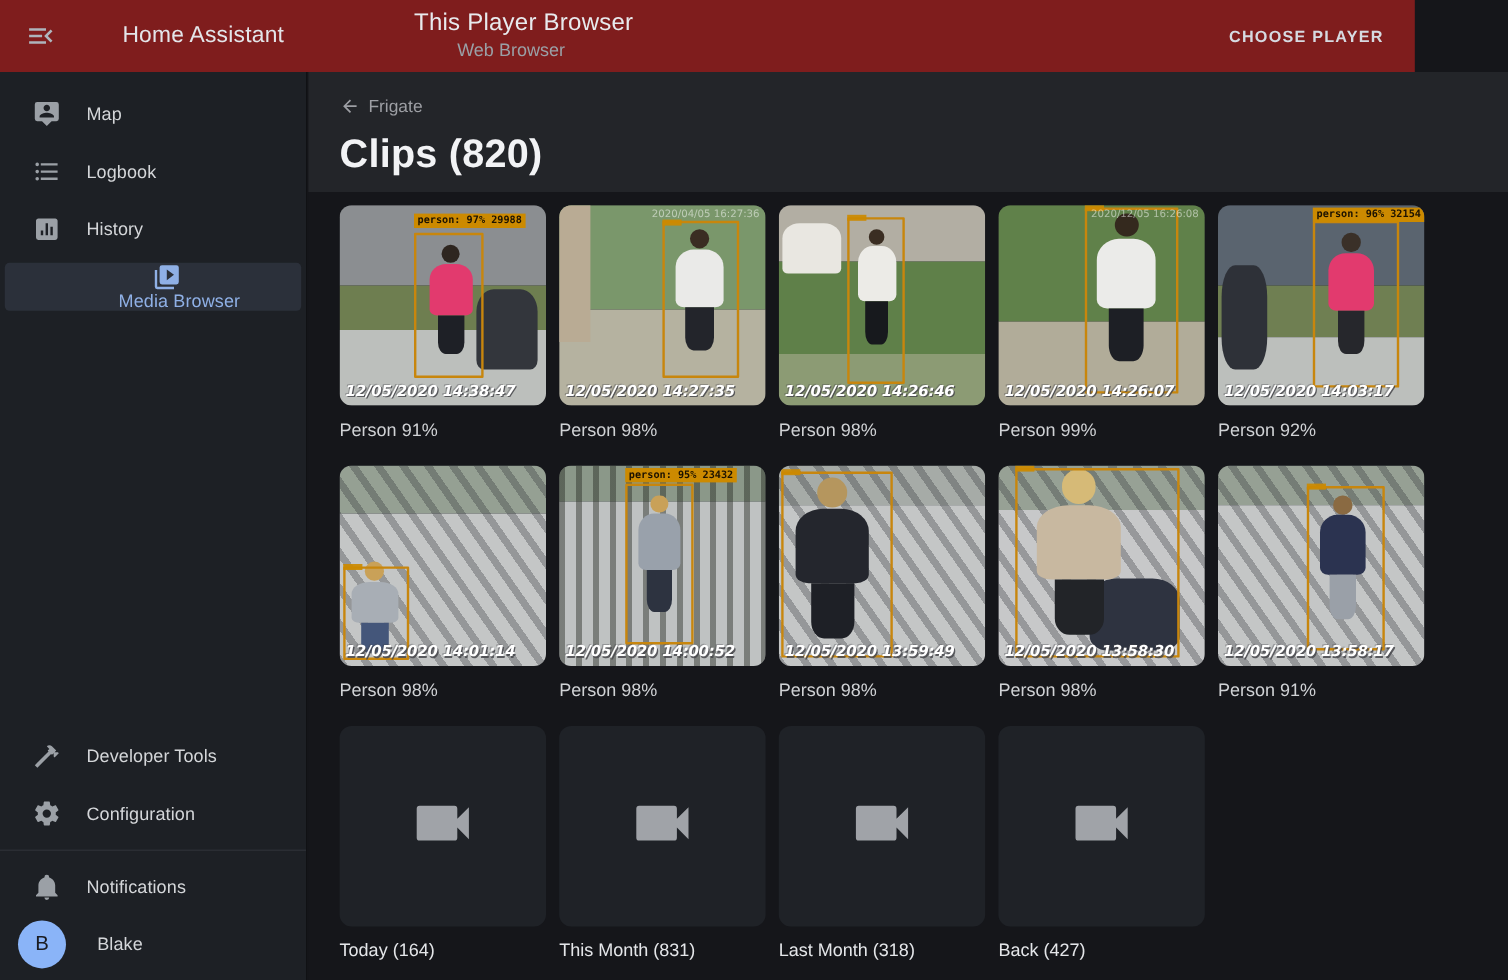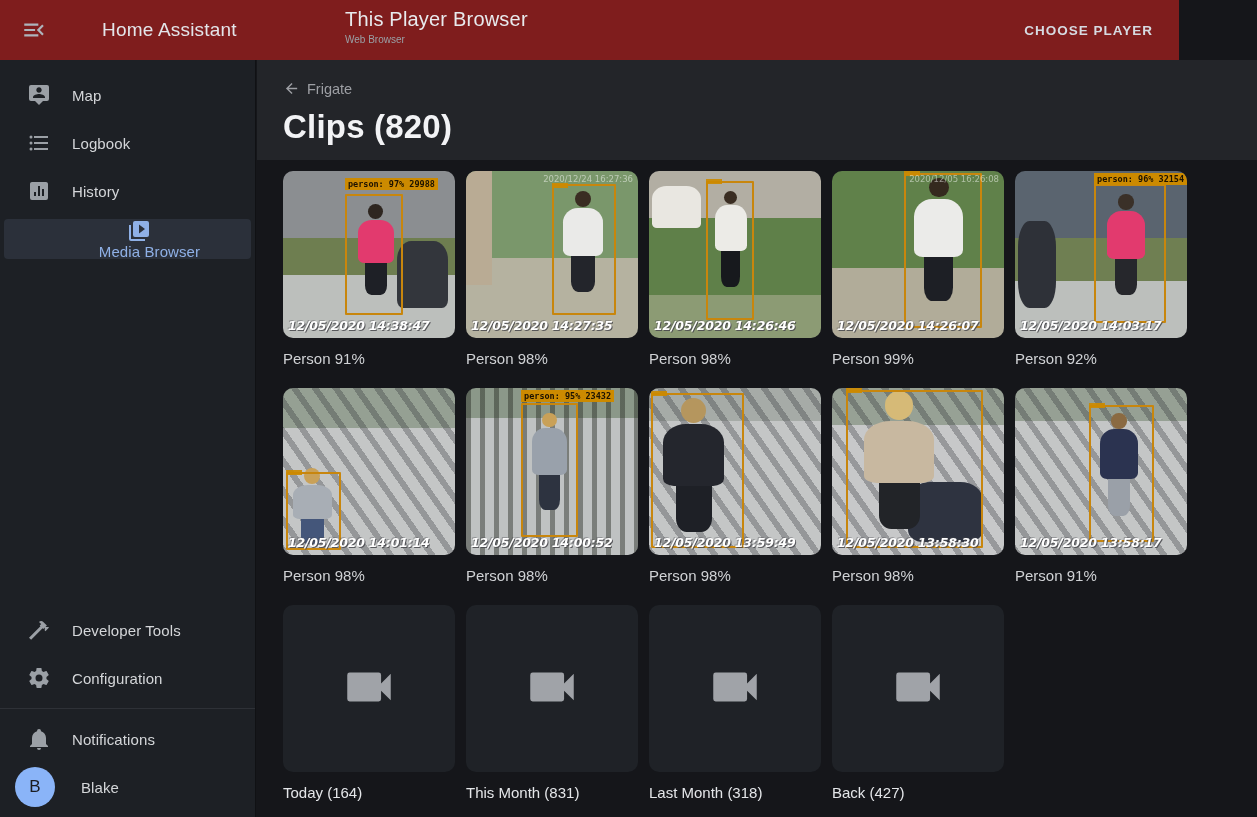--- a/index.html
+++ b/index.html
@@ -7,21 +7,21 @@
               font-family:"Liberation Sans", sans-serif; }
 
   
   .topbar { position:fixed; top:0; left:0; width:1179px; height:60px;
             background:#7f1d1d; display:flex; align-items:center; z-index:30;gap:15px; }
   .menu-btn { width:26px; height:26px; margin-left:21px; cursor:pointer; color:#aeb4bc; flex:0 0 auto; }
   .menu-btn svg { width:26px; height:26px; fill:currentColor; }
   .app-name { margin-left:40px; font-size:19px; color:#e3e5e9; letter-spacing:.2px; }
   .tb-title-block { position:absolute; left:345px; top:8px; }
   .tb-title { font-size:20px; color:#e8eaed; letter-spacing:.2px; }
-  .tb-subtitle { font-size:10px; color:#9aa0a6; margin-top:3px; }
+  .tb-subtitle { font-size:15px; color:#9aa0a6; margin-top:3px;margin-left:36px; }
   .choose-player { margin-left:auto; margin-right:20px; font-size:13.5px; font-weight:bold;
                    letter-spacing:1px; color:#d6dae1; cursor:pointer; padding:8px 6px; }
 
   
   .sidebar { position:fixed; top:60px; left:0; width:256px; height:757px;
              background:#1d2025; border-right:1px solid #101114;
              display:flex; flex-direction:column; padding-top:11px; z-index:20; }
   .nav-item { height:40px; margin:4px; border-radius:4px; display:flex; align-items:center;
               padding-left:23px; cursor:pointer; flex:0 0 auto; }
   .nav-item .ic { width:24px; height:24px; color:#9ba0a6; flex:0 0 auto; }
@@ -185,21 +185,21 @@
               <div class="band" style="background: rgb(181, 178, 160); height: 48%;"></div>
             </div>
             <div class="extra" style="left: 0%; top: 0%; width: 15%; height: 68%; background: rgb(185, 171, 148); border-radius: 0px;"></div>
             <div class="person" style="left: 55%; top: 12%; width: 26%; height: 72%;">
               <div class="p-head" style="background: rgb(58, 45, 34);"></div>
               <div class="p-torso" style="background: rgb(234, 234, 232);"></div>
               <div class="p-legs" style="background: rgb(35, 37, 43);"></div>
             </div>
             <div class="det-box" style="left: 50%; top: 8%; width: 37%; height: 78%; border-color: rgb(200, 134, 13);"></div>
             <div class="det-tag" style="left: 50%; top: 7%;"></div>
-            <div class="osd-top">2020/12/24 16:27:36</div>
+            <div class="osd-top">2020/04/05 16:27:36</div>
             <div class="osd">12/05/2020 14:27:35</div>
           </div>
           <div class="clip-label">Person 98%</div>
         </div>
         <div class="clip">
           <div class="thumb">
             <div class="bands">
               <div class="band" style="background: rgb(178, 174, 163); height: 28%;"></div>
               <div class="band" style="background: rgb(95, 128, 73); height: 46%;"></div>
               <div class="band" style="background: rgb(140, 155, 116); height: 26%;"></div>

